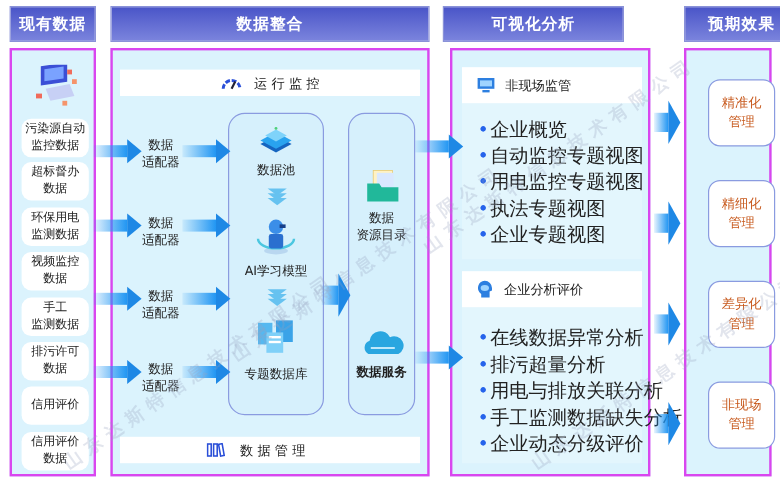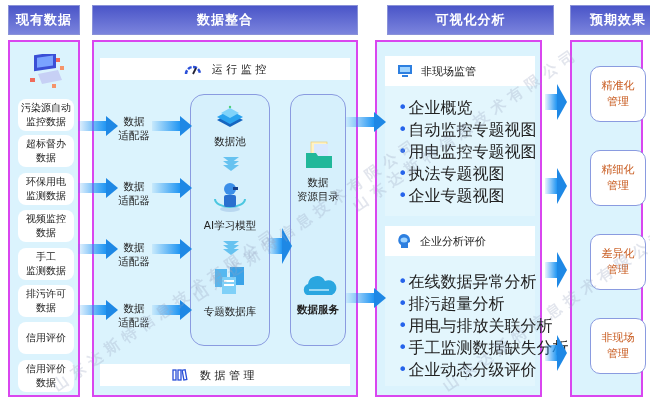--- a/index.html
+++ b/index.html
@@ -34,21 +34,21 @@
   .chev span { display: block; width: 0; height: 0; margin: -2px auto 0;
                border-left: 8px solid transparent; border-right: 8px solid transparent; border-top: 6px solid #66c2f0; }
   .wm { position: absolute; color: rgba(150,160,190,0.28); font-size: 15px; font-weight: bold;
         transform: rotate(-35deg); white-space: nowrap; letter-spacing: 6px; pointer-events: none; }
 </style>
 </head>
 <body>
 
 <div class="hdr" style="left:8px;width:72px;">现有数据</div>
 <div class="hdr" style="left:92px;width:266px;">数据整合</div>
-<div class="hdr" style="left:387px;width:167px;">可视化分析</div>
+<div class="hdr" style="left:369px;width:151px;">可视化分析</div>
 <div class="hdr" style="left:570px;width:96px;">预期效果</div>
 
 <div class="col" style="left:8px;width:72px;">
   <svg class="abs" style="left:18px;top:12px;" width="38" height="40" viewBox="0 0 38 40">
     <rect x="6" y="2" width="22" height="16" fill="#3b4fd6" transform="skewY(-8)"></rect>
     <rect x="9" y="5" width="16" height="10" fill="#7aa2ff" transform="skewY(-8)"></rect>
     <polygon points="10,20 30,16 34,26 14,30" fill="#c7d0f5"></polygon>
     <rect x="28" y="4" width="4" height="4" fill="#f06b5b"></rect>
     <rect x="32" y="12" width="4" height="4" fill="#f5946b"></rect>
     <rect x="2" y="24" width="5" height="4" fill="#f06b5b"></rect>

